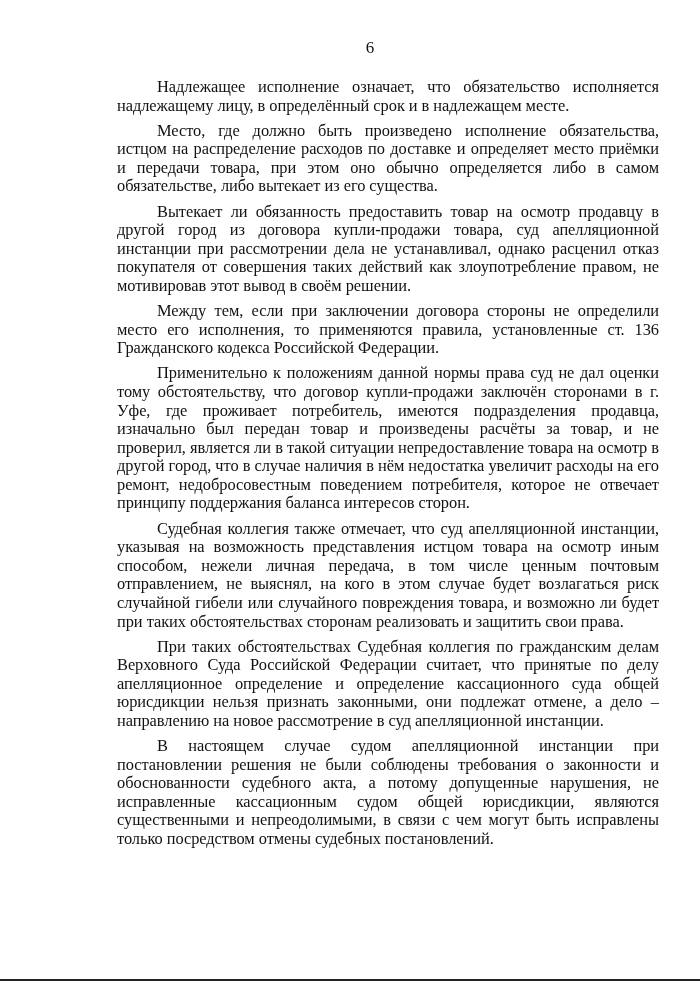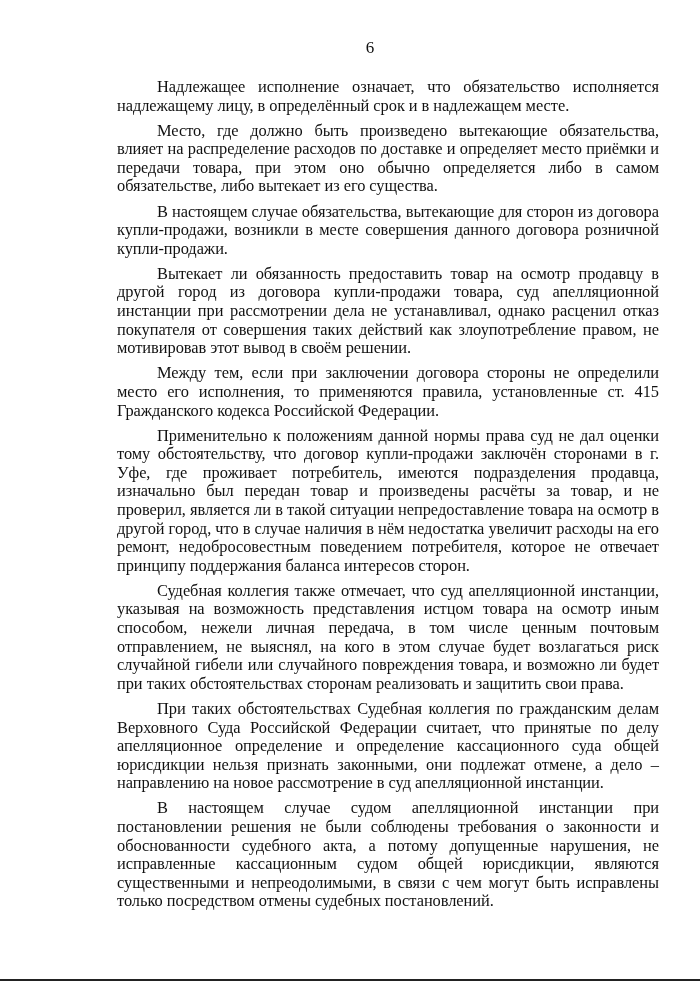--- a/index.html
+++ b/index.html
@@ -12,23 +12,22 @@
           text-indent: 40px; letter-spacing: -0.05px; }
   .bottom-rule { position: absolute; left: 0; right: 0; bottom: 0; height: 2px; background: #222; }
 </style>
 </head>
 <body>
 
 <div class="page-number">6</div>
 
 <div class="body-text">
   <p class="para">Надлежащее исполнение означает, что обязательство исполняется надлежащему лицу, в определённый срок и в надлежащем месте.</p>
-  <p class="para">Место, где должно быть произведено вытекающие обязательства, влияет на распределение расходов по доставке и определяет место приёмки и передачи товара, при этом оно обычно определяется либо в самом обязательстве, либо вытекает из его существа.</p>
-  <p class="para">В настоящем случае обязательства, вытекающие для сторон из договора купли-продажи, возникли в месте совершения данного договора розничной купли-продажи.</p>
+  <p class="para">Место, где должно быть произведено исполнение обязательства, истцом на распределение расходов по доставке и определяет место приёмки и передачи товара, при этом оно обычно определяется либо в самом обязательстве, либо вытекает из его существа.</p>
   <p class="para">Вытекает ли обязанность предоставить товар на осмотр продавцу в другой город из договора купли-продажи товара, суд апелляционной инстанции при рассмотрении дела не устанавливал, однако расценил отказ покупателя от совершения таких действий как злоупотребление правом, не мотивировав этот вывод в своём решении.</p>
-  <p class="para">Между тем, если при заключении договора стороны не определили место его исполнения, то применяются правила, установленные ст. 415 Гражданского кодекса Российской Федерации.</p>
+  <p class="para">Между тем, если при заключении договора стороны не определили место его исполнения, то применяются правила, установленные ст. 136 Гражданского кодекса Российской Федерации.</p>
   <p class="para">Применительно к положениям данной нормы права суд не дал оценки тому обстоятельству, что договор купли-продажи заключён сторонами в г. Уфе, где проживает потребитель, имеются подразделения продавца, изначально был передан товар и произведены расчёты за товар, и не проверил, является ли в такой ситуации непредоставление товара на осмотр в другой город, что в случае наличия в нём недостатка увеличит расходы на его ремонт, недобросовестным поведением потребителя, которое не отвечает принципу поддержания баланса интересов сторон.</p>
   <p class="para">Судебная коллегия также отмечает, что суд апелляционной инстанции, указывая на возможность представления истцом товара на осмотр иным способом, нежели личная передача, в том числе ценным почтовым отправлением, не выяснял, на кого в этом случае будет возлагаться риск случайной гибели или случайного повреждения товара, и возможно ли будет при таких обстоятельствах сторонам реализовать и защитить свои права.</p>
   <p class="para">При таких обстоятельствах Судебная коллегия по гражданским делам Верховного Суда Российской Федерации считает, что принятые по делу апелляционное определение и определение кассационного суда общей юрисдикции нельзя признать законными, они подлежат отмене, а дело – направлению на новое рассмотрение в суд апелляционной инстанции.</p>
   <p class="para">В настоящем случае судом апелляционной инстанции при постановлении решения не были соблюдены требования о законности и обоснованности судебного акта, а потому допущенные нарушения, не исправленные кассационным судом общей юрисдикции, являются существенными и непреодолимыми, в связи с чем могут быть исправлены только посредством отмены судебных постановлений.</p>
 </div>
 
 <div class="bottom-rule"></div>
 
 </body></html>

